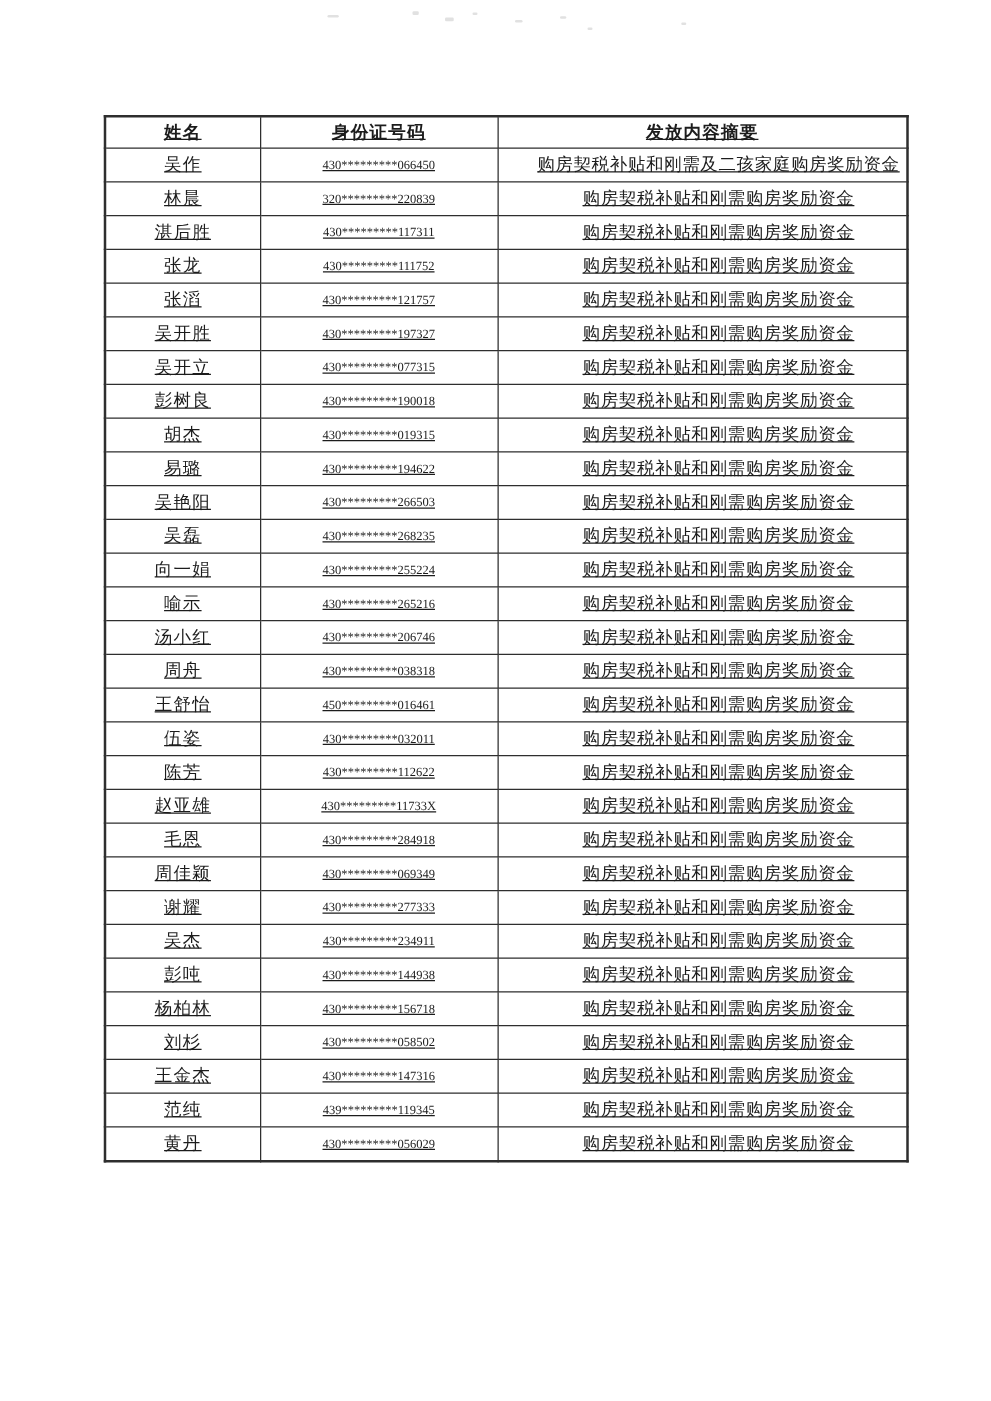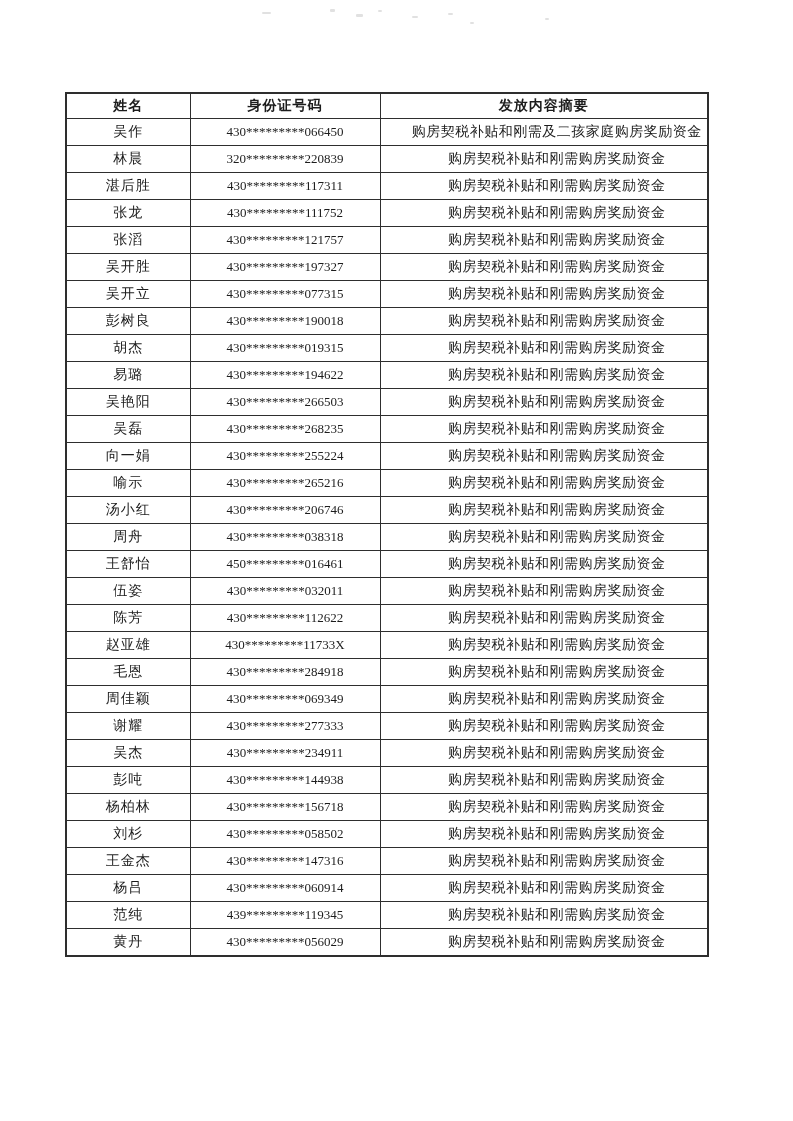--- a/index.html
+++ b/index.html
@@ -19,25 +19,26 @@
     background: #ffffff;
   }
   
   .speck {
     position: absolute;
     background: rgba(170,170,170,0.35);
     border-radius: 1px;
   }
   table.grant-table {
     position: absolute;
-    left: 65px;
+    left: 83px;
     top: 92px;
     width: 642px;
     border-collapse: collapse;
     table-layout: fixed;
+    text-decoration: underline;
   }
   table.grant-table, .grant-table th, .grant-table td {
     border: 1px solid #2e2e2e;
   }
   table.grant-table { border: 2px solid #2e2e2e; }
   .grant-table col.c-name   { width: 124px; }
   .grant-table col.c-id     { width: 190px; }
   .grant-table col.c-summary{ width: 328px; }
   .grant-table th {
     height: 24px;
@@ -54,21 +55,21 @@
     vertical-align: middle;
     padding: 0 2px;
     white-space: nowrap;
     overflow: hidden;
   }
   .grant-table td.cell-name {
     font-size: 14px;
     letter-spacing: 1px;
   }
   .grant-table td.cell-id {
-    font-size: 13px;
+    font-size: 10px;
     font-family: "Liberation Serif", "DejaVu Serif", serif;
   }
   .grant-table td.cell-summary {
     font-size: 14px;
     letter-spacing: 0.5px;
     padding-left: 28px;
   }
 </style>
 </head>
 <body>
@@ -234,25 +235,20 @@
           <td class="cell-name">刘杉</td>
           <td class="cell-id">430*********058502</td>
           <td class="cell-summary">购房契税补贴和刚需购房奖励资金</td>
         </tr>
         <tr>
           <td class="cell-name">王金杰</td>
           <td class="cell-id">430*********147316</td>
           <td class="cell-summary">购房契税补贴和刚需购房奖励资金</td>
         </tr>
         <tr>
-          <td class="cell-name">杨吕</td>
-          <td class="cell-id">430*********060914</td>
-          <td class="cell-summary">购房契税补贴和刚需购房奖励资金</td>
-        </tr>
-        <tr>
           <td class="cell-name">范纯</td>
           <td class="cell-id">439*********119345</td>
           <td class="cell-summary">购房契税补贴和刚需购房奖励资金</td>
         </tr>
         <tr>
           <td class="cell-name">黄丹</td>
           <td class="cell-id">430*********056029</td>
           <td class="cell-summary">购房契税补贴和刚需购房奖励资金</td>
         </tr>
       </tbody>

